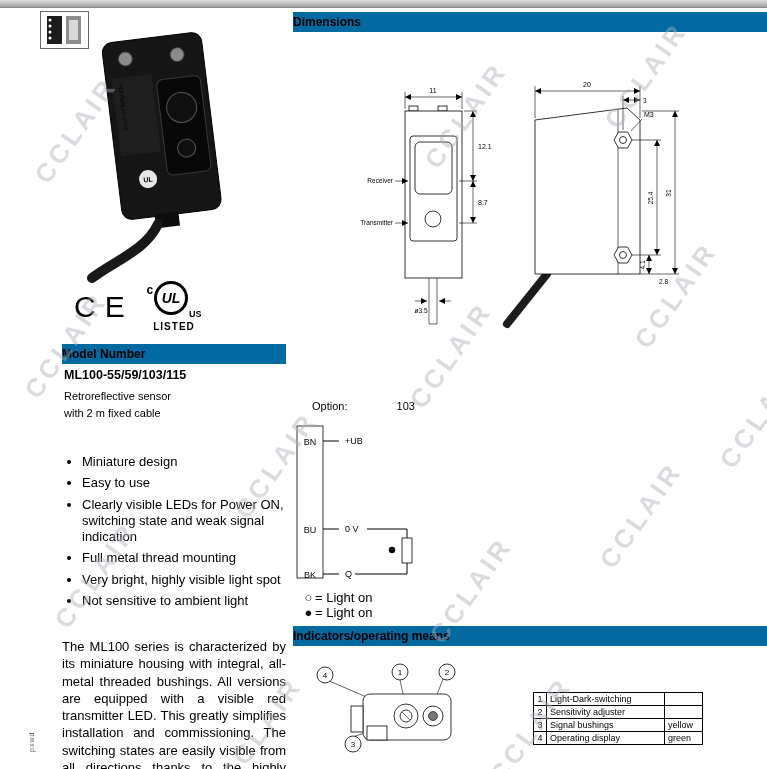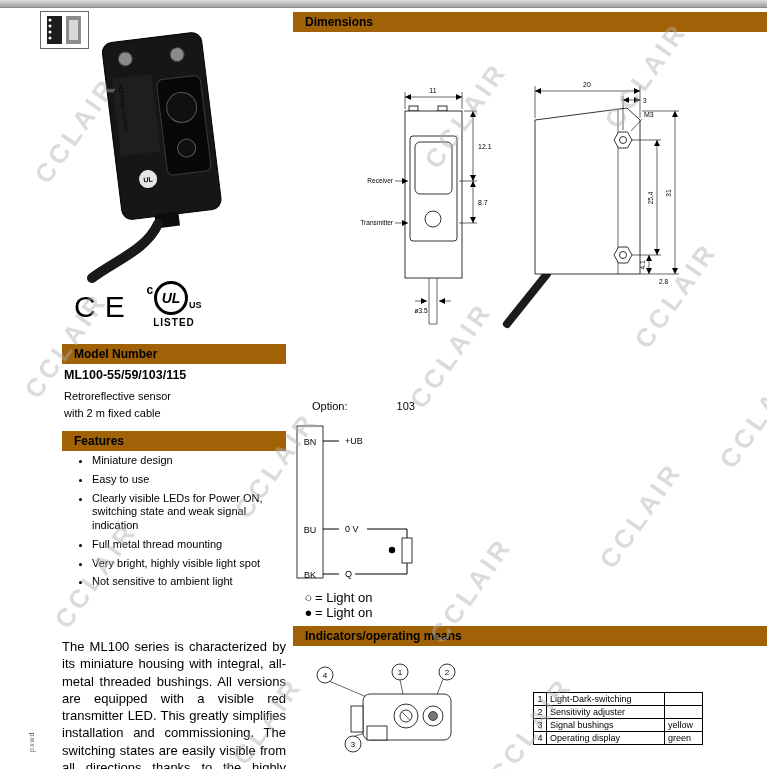--- a/index.html
+++ b/index.html
@@ -1,36 +1,36 @@
 <!DOCTYPE html>
 <html><head>
 <meta charset="utf-8">
 <style>
   *{margin:0;padding:0;box-sizing:border-box}
   body{font-family:"Liberation Sans",sans-serif;background:#e9e9e9;color:#000}
   .page{position:relative;width:767px;height:769px;background:#fff;overflow:hidden;margin:0 auto}
   .topbar{position:absolute;left:0;top:0;width:767px;height:8px;background:linear-gradient(#dedede,#9f9f9f);border-bottom:1px solid #8a8a8a}
   .wm{position:absolute;font-size:26px;font-weight:bold;letter-spacing:4px;color:rgba(170,176,185,.45);transform:rotate(-55deg);pointer-events:none;z-index:9;white-space:nowrap}
-  .sec{position:absolute;height:20px;background:#a16207;font-size:12px;font-weight:bold;padding:3px 12px;line-height:14px}
+  .sec{position:absolute;height:20px;background:#0369a1;font-size:12px;font-weight:bold;padding:3px 0;line-height:14px}
   .sec.l{left:62px;width:224px}
   .sec.r{left:293px;width:474px}
   .sec-dash{position:relative;overflow:hidden}
   .sec-dash::after{content:"";position:absolute;left:0;right:0;top:9px;border-top:2px dashed #fff;opacity:.95}
   .model-number{position:absolute;left:64px;top:368px;font-size:12.5px;font-weight:bold}
   .model-desc{position:absolute;left:64px;top:390px;font-size:11px}
   .model-cable{position:absolute;left:64px;top:407px;font-size:11px}
-  .feat-list{position:absolute;left:76px;top:454px;width:218px;font-size:11px;padding-left:16px}
+  .feat-list{position:absolute;left:66px;top:454px;width:218px;font-size:13px;padding-left:16px}
   .feat-list li{margin-bottom:5px;line-height:1.25}
   .pinfo{position:absolute;left:62px;top:638px;width:224px;font-size:13px;text-align:justify;line-height:1.33}
   .ce{position:absolute;left:74px;top:290px;font-size:30px;letter-spacing:9px;font-weight:400}
   .ul-wrap{position:absolute;left:136px;top:281px;width:76px;text-align:center}
   .ul-row{display:flex;align-items:flex-start;justify-content:center}
   .ul-c{font-size:12px;font-weight:bold;margin-top:2px}
   .ul-circle{width:34px;height:34px;border:3px solid #000;border-radius:50%;font-weight:bold;font-style:italic;font-size:14px;display:flex;align-items:center;justify-content:center;margin:0 1px}
-  .ul-us{font-size:9px;font-weight:bold;margin-top:19px}
+  .ul-us{font-size:9px;font-weight:bold;margin-top:28px}
   .ul-listed{font-size:10px;font-weight:bold;letter-spacing:1px;margin-top:2px}
   .option{position:absolute;left:312px;top:400px;font-size:11px}
   .option .val{margin-left:46px}
   .legend{position:absolute;left:302px;top:590px;font-size:13px;line-height:15px}
   .legend .sym{display:inline-block;width:13px;text-align:center}
   .ind-table{position:absolute;left:533px;top:692px;border-collapse:collapse;z-index:2}
   .ind-table td{border:1px solid #000;font-size:9px;padding:1px 3px;height:13px;background:#fff}
   .ind-table td.n{width:13px;text-align:center}
   .ind-table td.l{width:118px}
   .ind-table td.v{width:38px}
@@ -100,21 +100,20 @@
       <span class="ul-us">US</span>
     </div>
     <div class="ul-listed">LISTED</div>
   </div>
 
   <div class="sec l" style="top:344px">Model Number</div>
   <div class="model-number">ML100-55/59/103/115</div>
   <div class="model-desc">Retroreflective sensor</div>
   <div class="model-cable">with 2 m fixed cable</div>
 
-  <div class="sec l" style="top:431px">Features</div>
   <ul class="feat-list">
     <li>Miniature design</li>
     <li>Easy to use</li>
     <li>Clearly visible LEDs for Power ON, switching state and weak signal indication</li>
     <li>Full metal thread mounting</li>
     <li>Very bright, highly visible light spot</li>
     <li>Not sensitive to ambient light</li>
   </ul>
 
   <p class="pinfo">The ML100 series is characterized by its miniature housing with integral, all-metal threaded bushings. All versions are equipped with a visible red transmitter LED. This greatly simplifies installation and commissioning. The switching states are easily visible from all directions thanks to the highly visible LEDs.</p>

